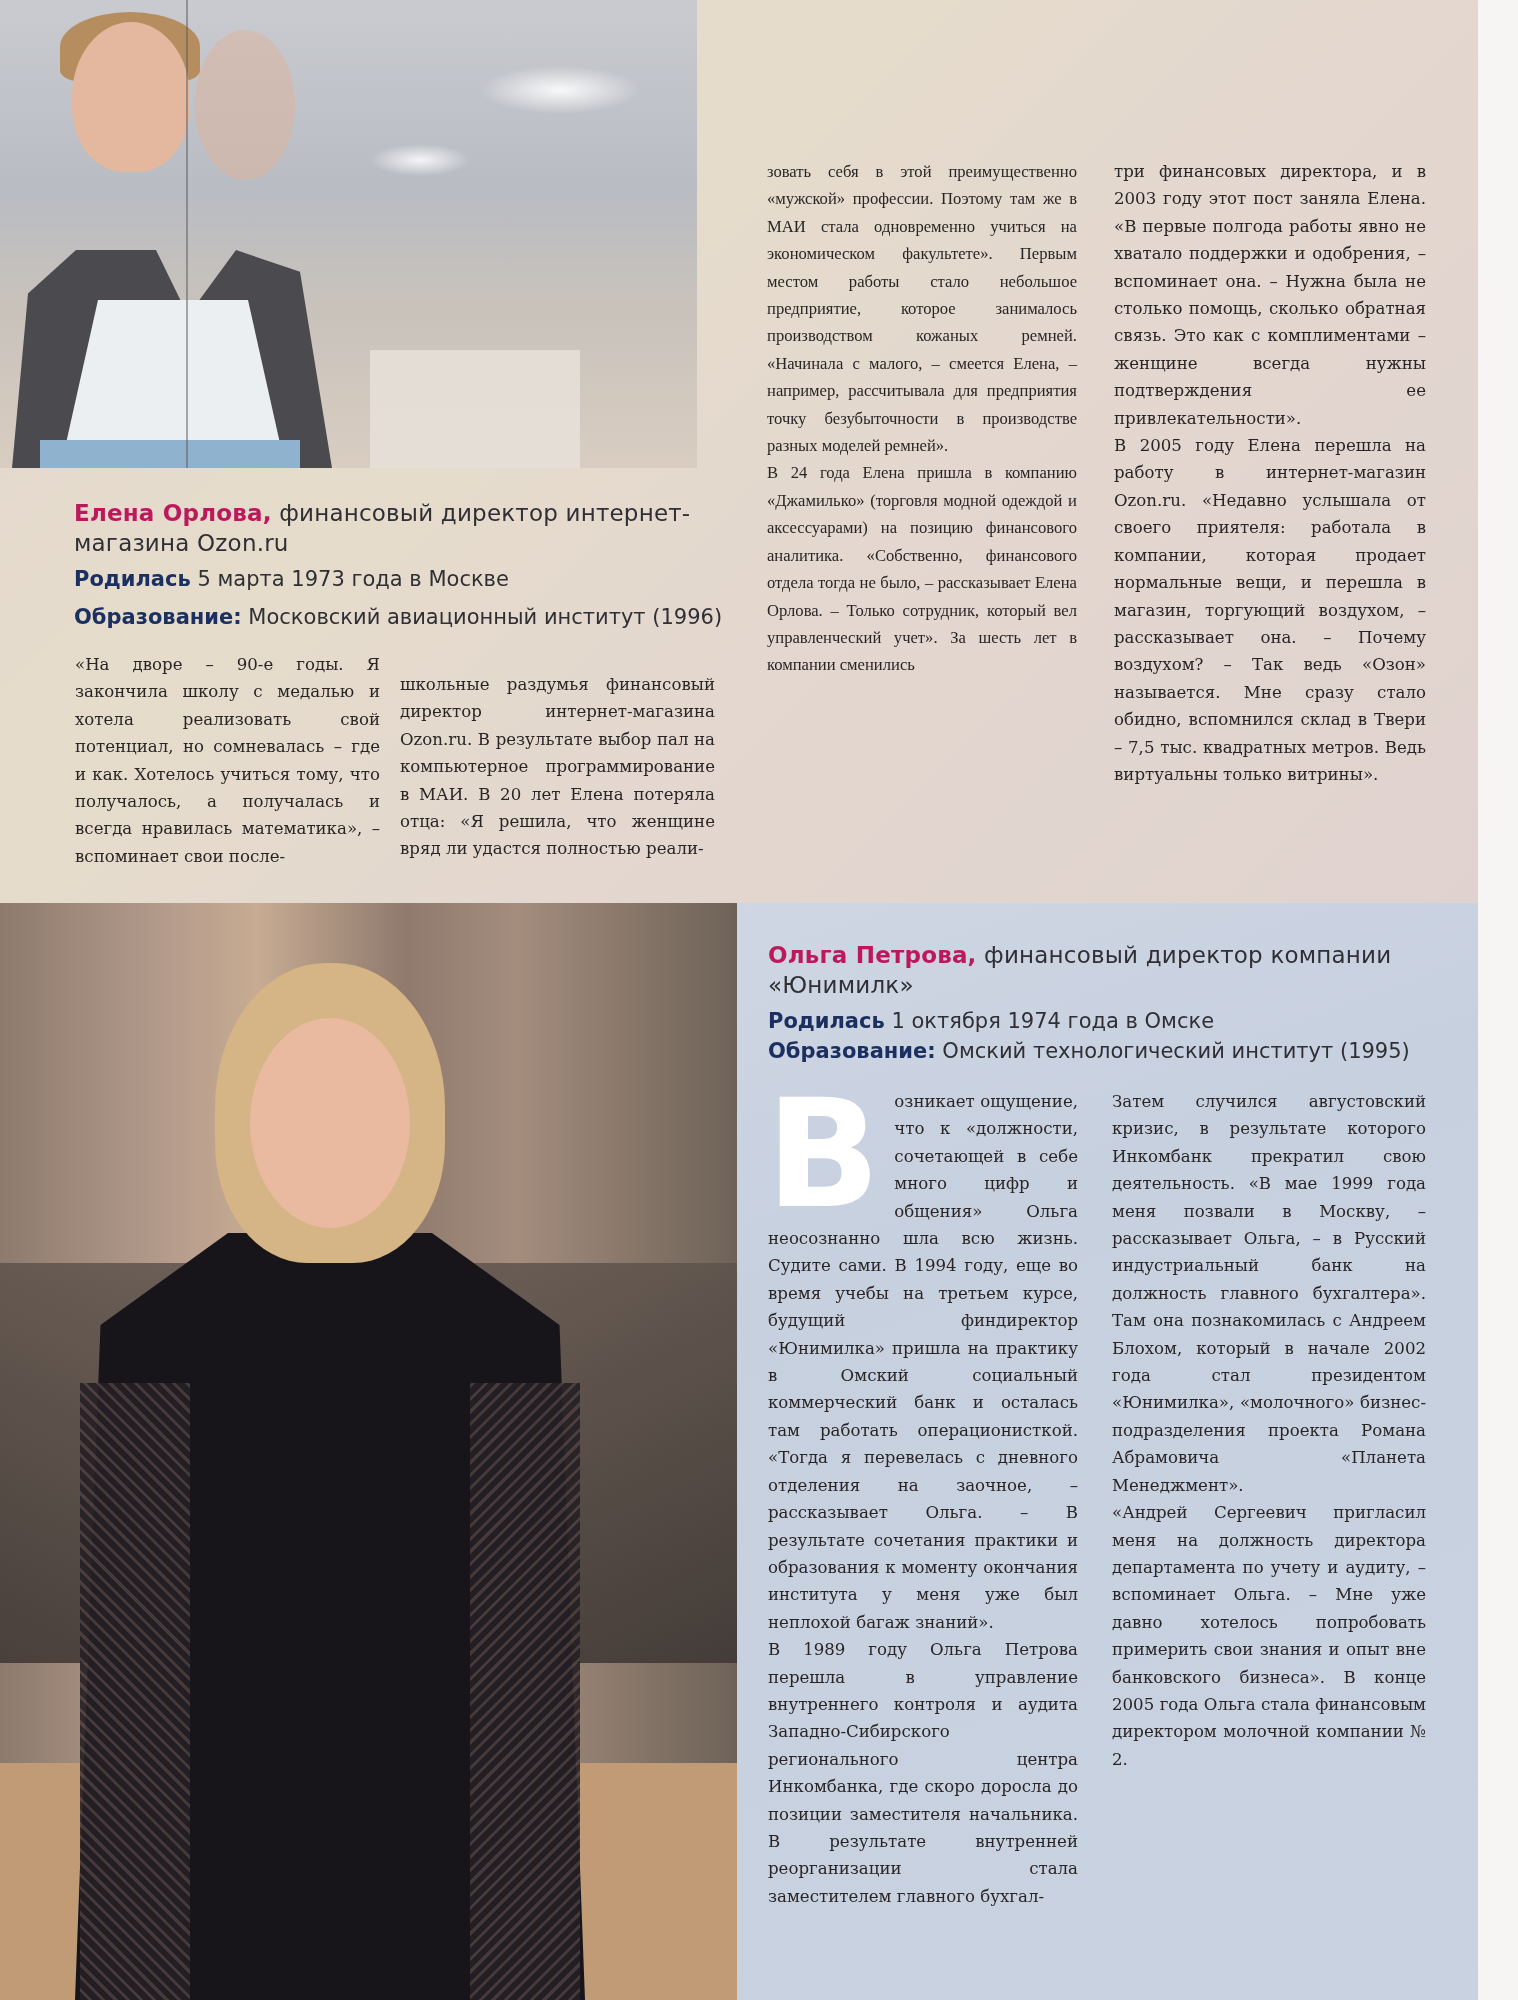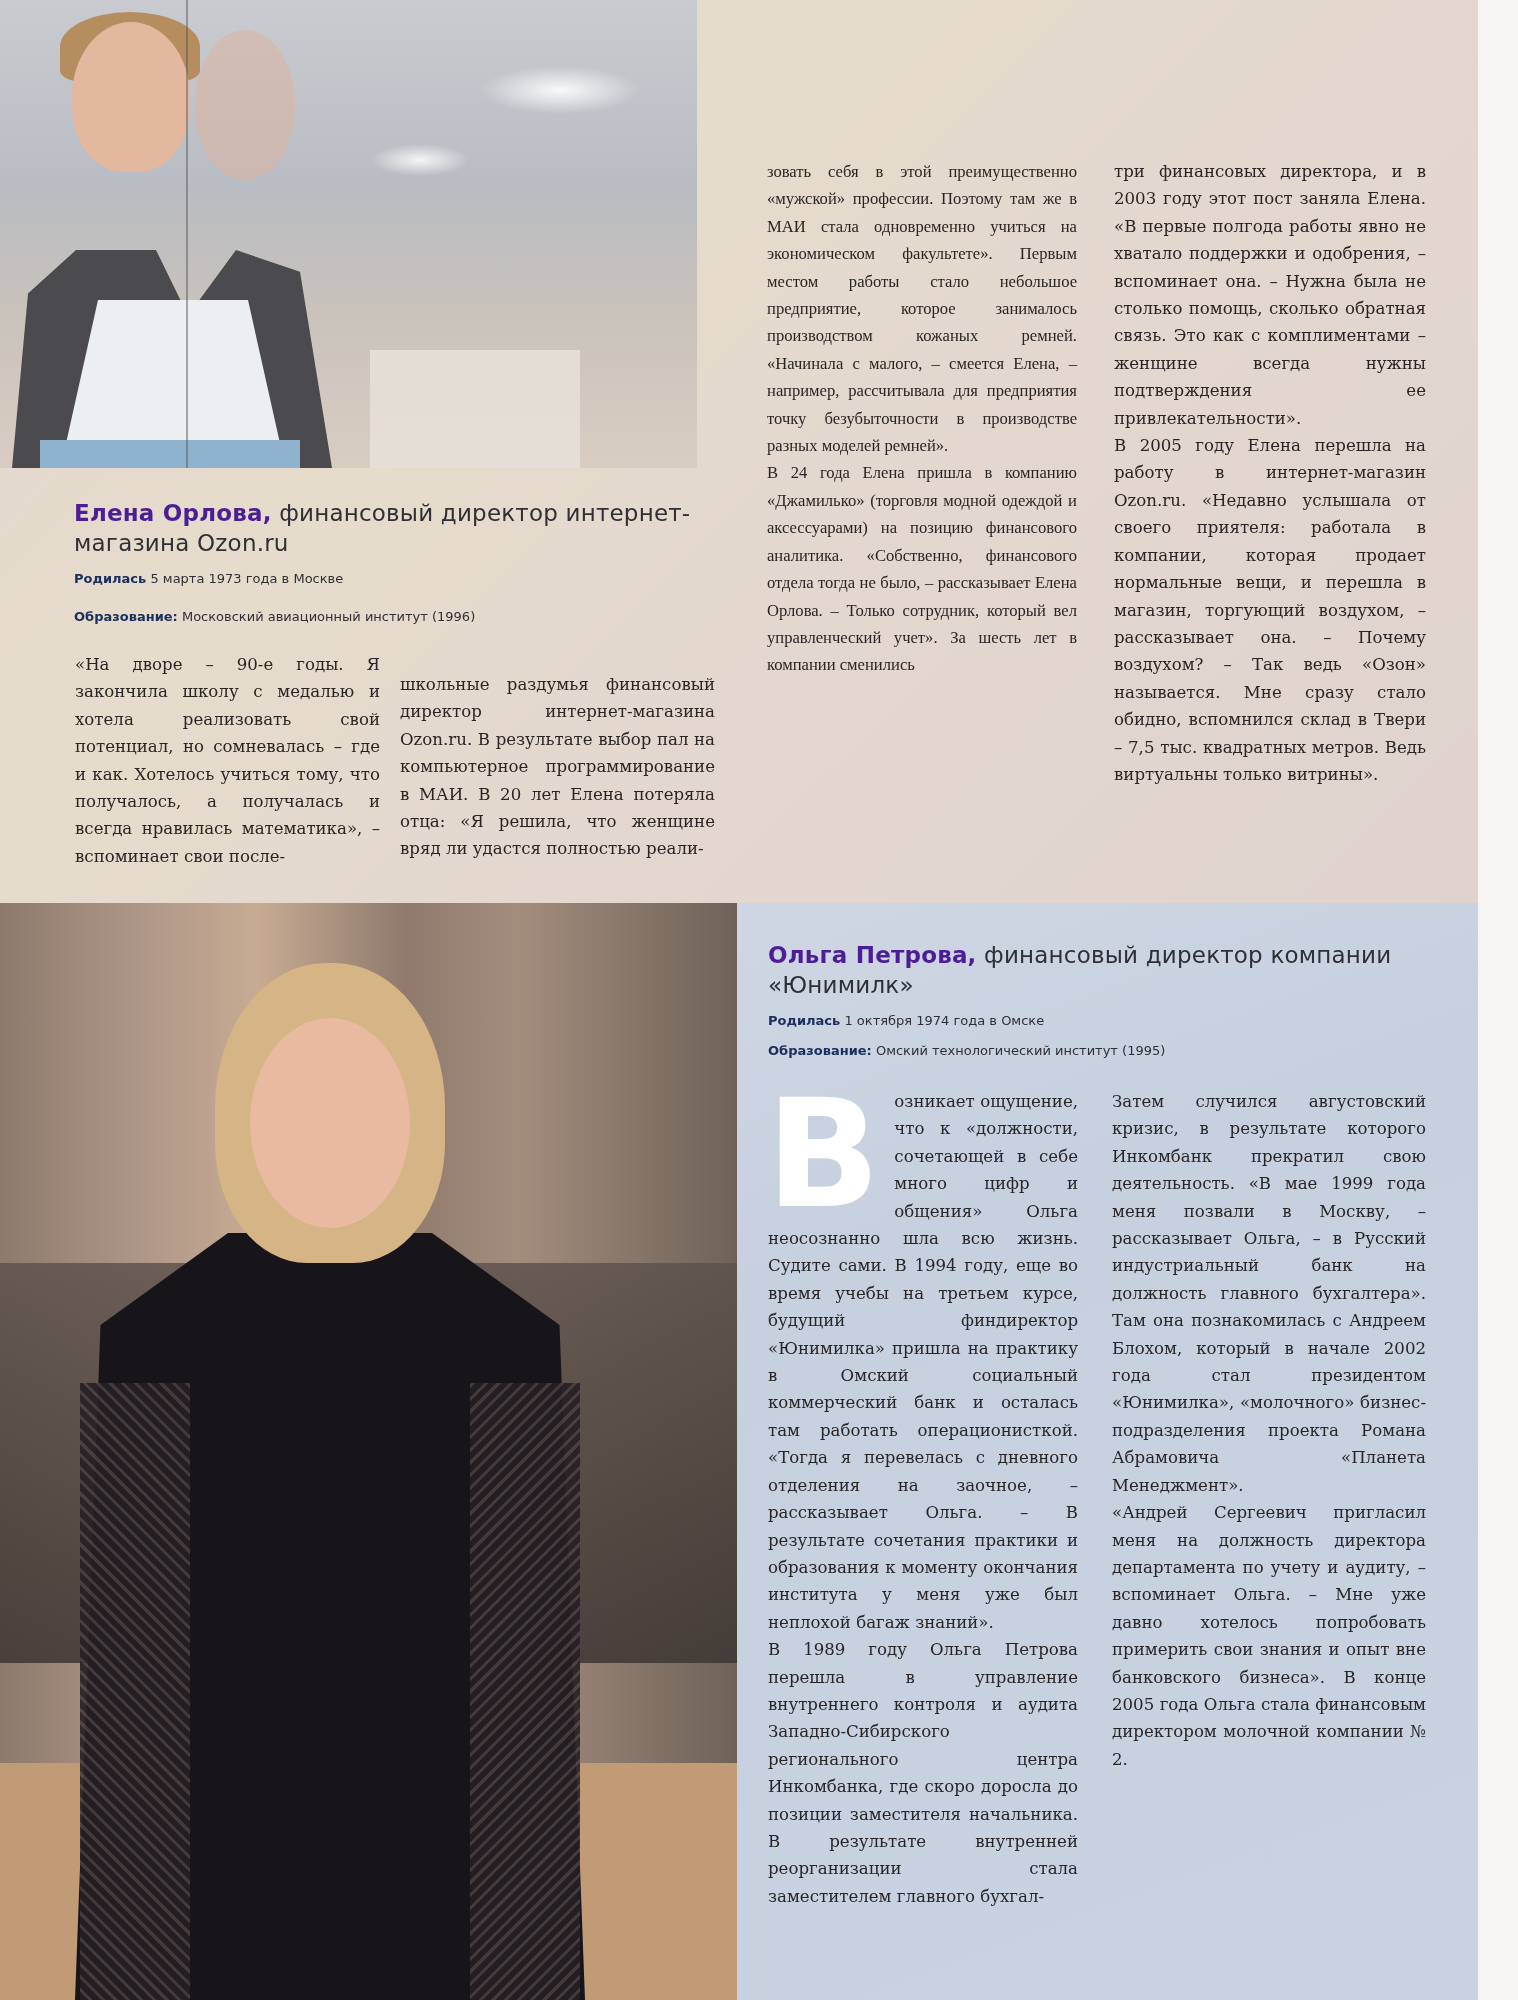--- a/index.html
+++ b/index.html
@@ -56,24 +56,24 @@
     .p2-body {
       position: absolute; left: 75px; top: 330px; width: 510px; height: 767px;
       background: #17151a;
       clip-path: polygon(30% 0, 70% 0, 95% 12%, 100% 100%, 0 100%, 5% 12%);
     }
     .p2-lace-l { position: absolute; left: 80px; top: 480px; width: 110px; height: 617px; background: repeating-linear-gradient(45deg, #241f24 0 6px, #4a3d3d 6px 9px); opacity: 0.9; }
     .p2-lace-r { position: absolute; left: 470px; top: 480px; width: 110px; height: 617px; background: repeating-linear-gradient(-45deg, #241f24 0 6px, #4a3d3d 6px 9px); opacity: 0.9; }
 
     
     .bio-head { position: absolute; font-family: "DejaVu Sans", sans-serif; color: #2f2f35; }
-    .bio-name { font-weight: bold; color: #4c1d95; }
+    .bio-name { font-weight: bold; color: #be185d; }
     .bio-role { font-weight: normal; color: #2f2f35; }
     .bio-title { font-size: 23px; line-height: 30px; letter-spacing: 0.2px; }
-    .bio-line { font-size: 13px; line-height: 30px; margin-top: 6px; }
+    .bio-line { font-size: 21px; line-height: 30px; margin-top: 6px; }
     .bio-label { font-weight: bold; color: #1b2f60; }
 
     .col {
       position: absolute; font-family: "DejaVu Serif", serif;
       font-size: 16.6px; line-height: 27.4px; color: #2a2525;
       text-align: justify; hyphens: manual;
     }
     .col p { margin: 0; }
     .dropcap {
       float: left; font-family: "DejaVu Sans", sans-serif; font-weight: bold;

